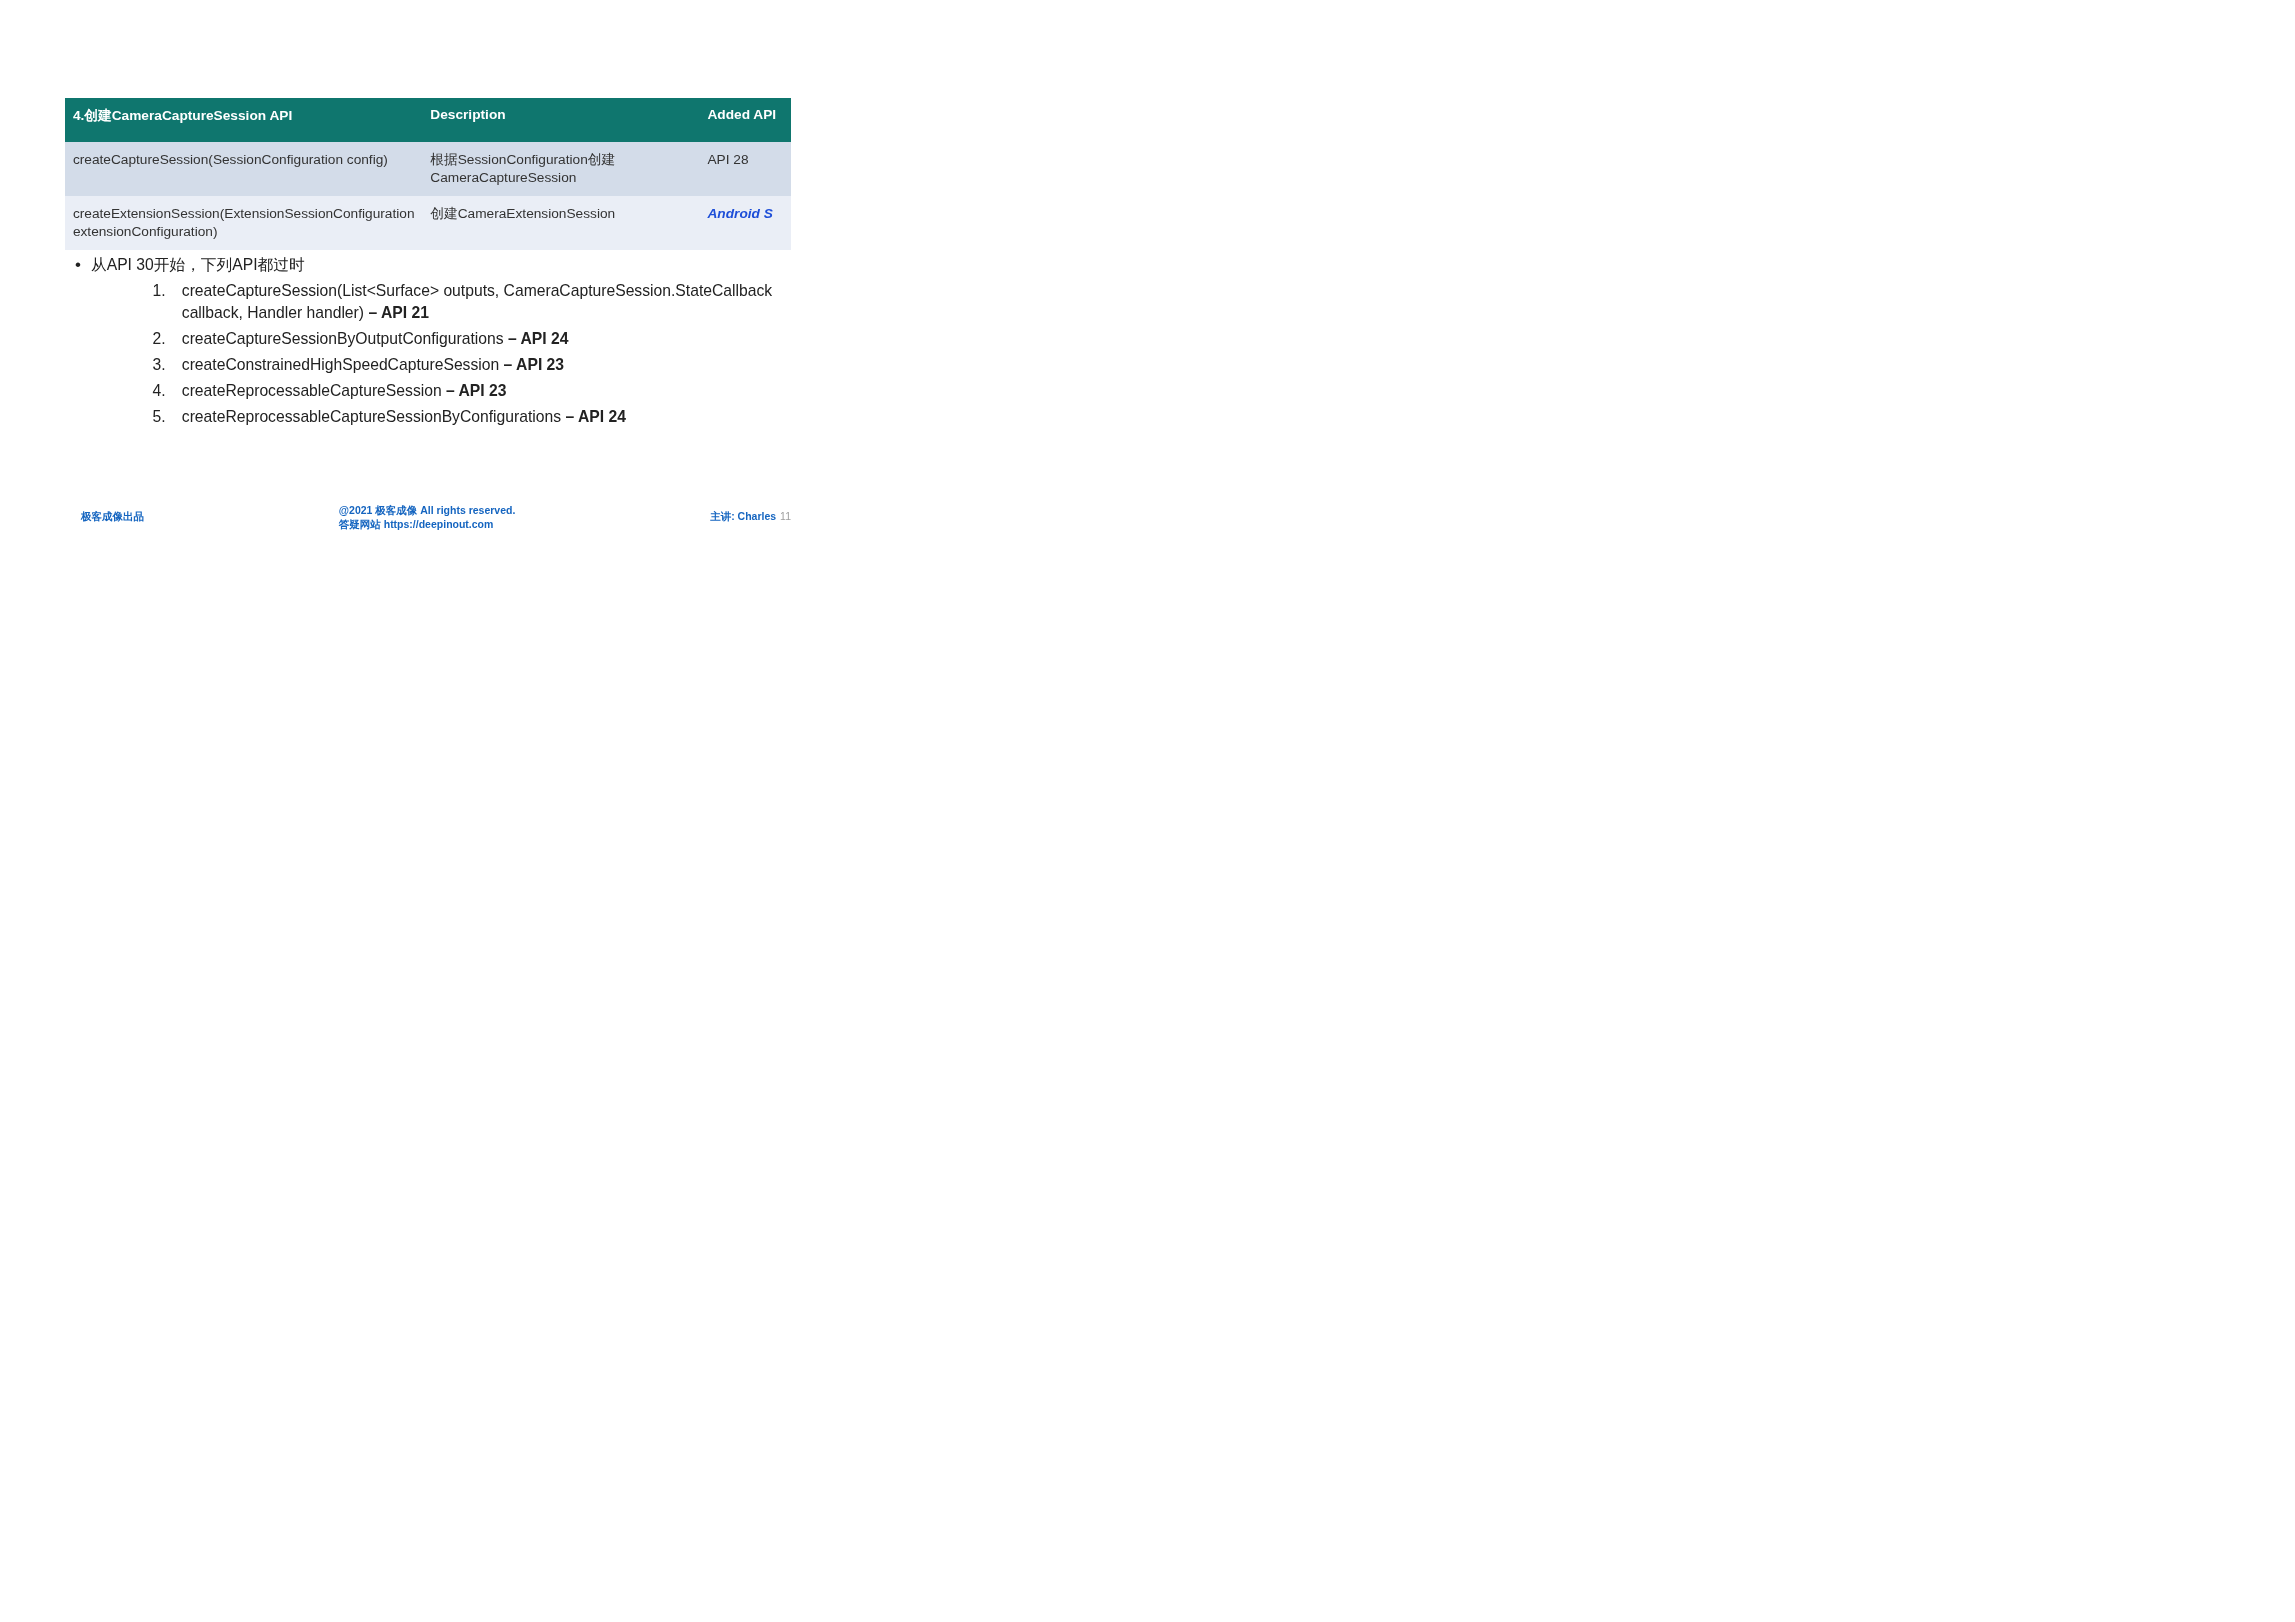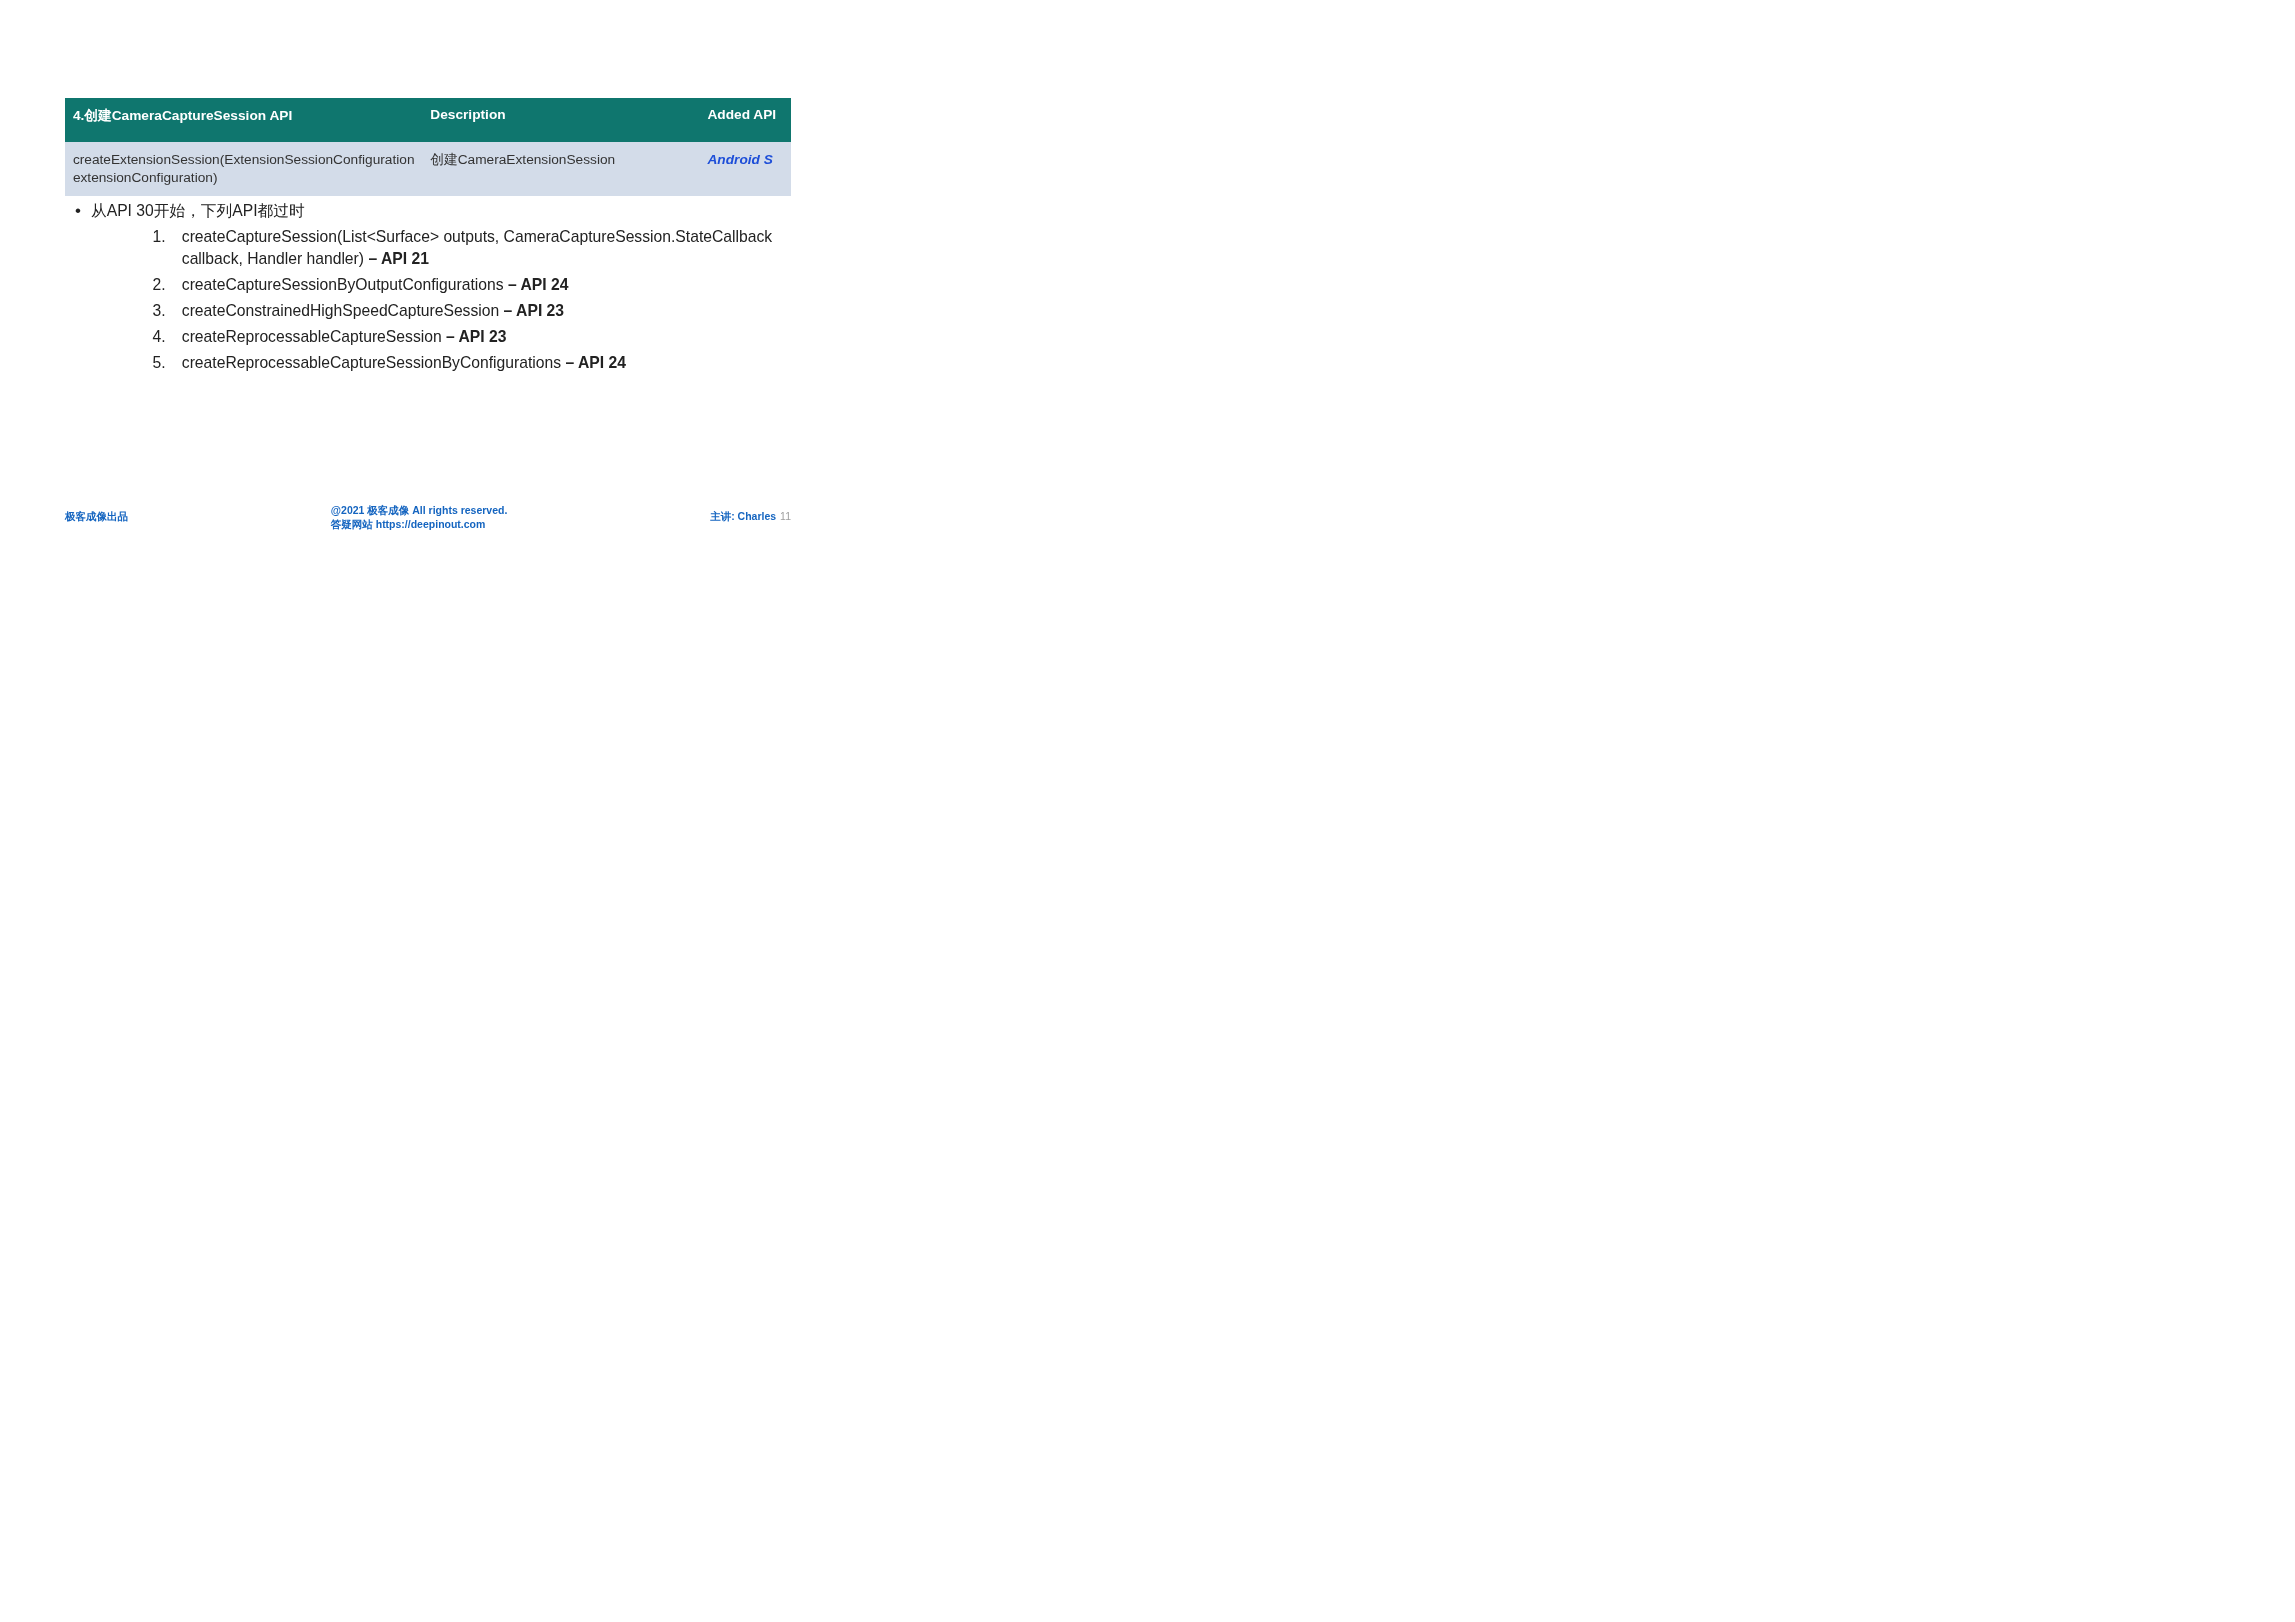--- a/index.html
+++ b/index.html
@@ -74,21 +74,21 @@
     }
     ol.deprecated li {
       margin-bottom: 3.9px;
       line-height: 1.4;
       padding-left: 11.8px;
     }
     .bold-sfx { font-weight: bold; }
     .footer {
       position: absolute;
       bottom: 73px;
-      left: 65px;
+      left: 81px;
       right: 65px;
       display: flex;
       justify-content: space-between;
       align-items: center;
       font-size: 10.5px;
     }
     .footer-left {
       color: #1565c0;
       font-weight: bold;
     }
@@ -117,20 +117,25 @@
 
   <table>
     <thead>
       <tr>
         <th>4.创建CameraCaptureSession API</th>
         <th>Description</th>
         <th>Added API</th>
       </tr>
     </thead>
     <tbody>
+      <tr>
+        <td>createCaptureSession(SessionConfiguration config)</td>
+        <td>根据SessionConfiguration创建CameraCaptureSession</td>
+        <td>API 28</td>
+      </tr>
       <tr>
         <td>createExtensionSession(ExtensionSessionConfiguration extensionConfiguration)</td>
         <td>创建CameraExtensionSession</td>
         <td class="red">Android S</td>
       </tr>
     </tbody>
   </table>
 
   <div class="bullet-section">
     <div class="bullet-lead">

